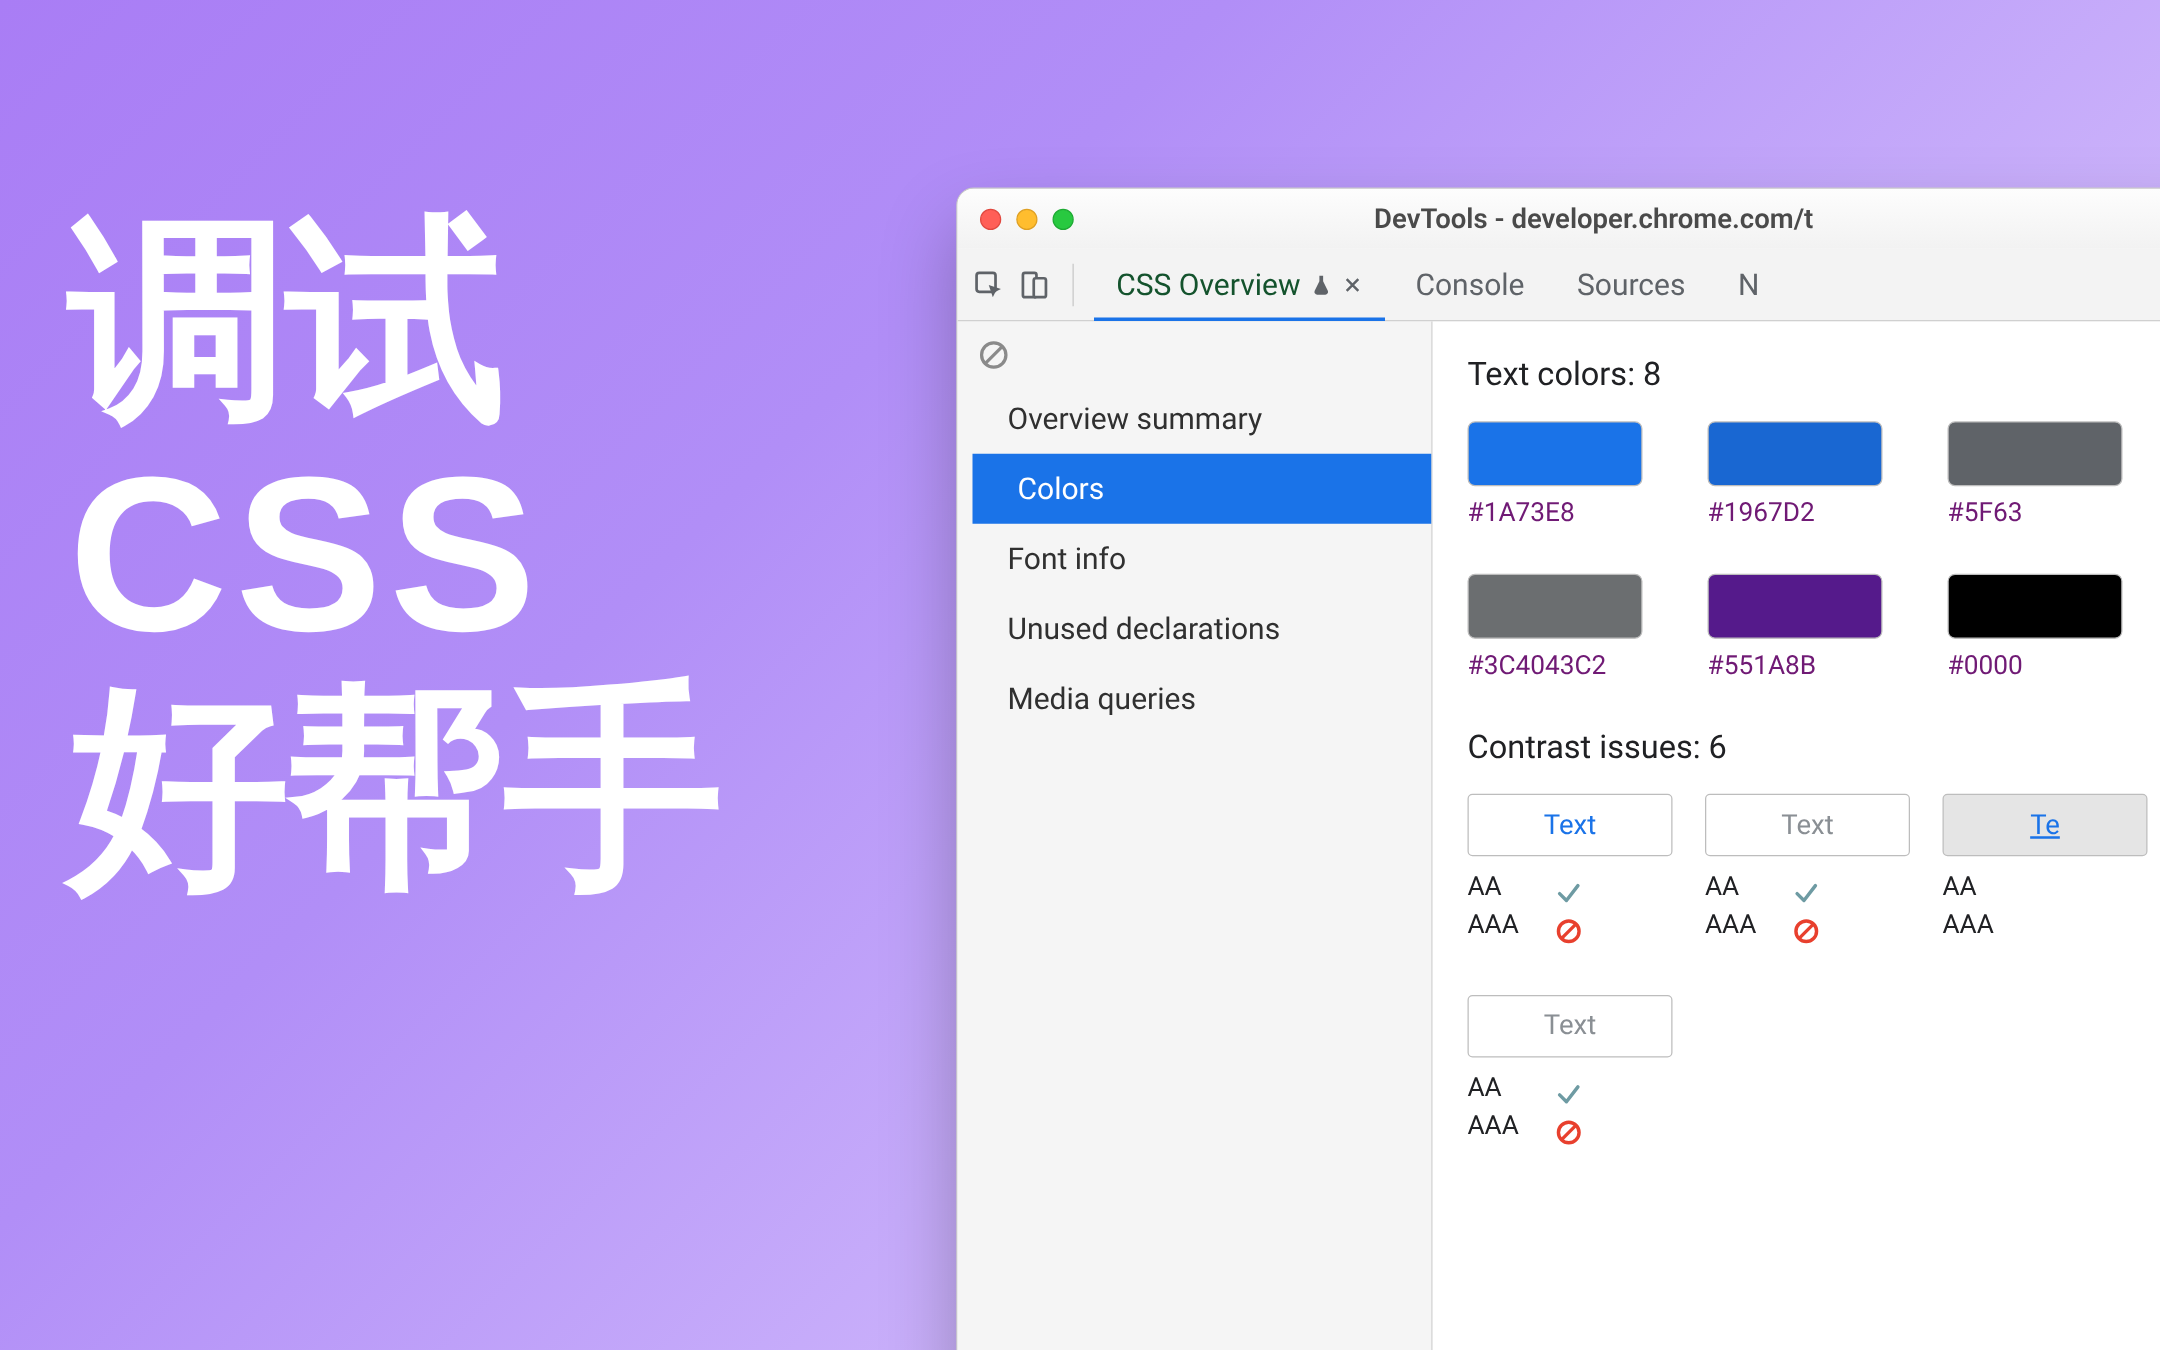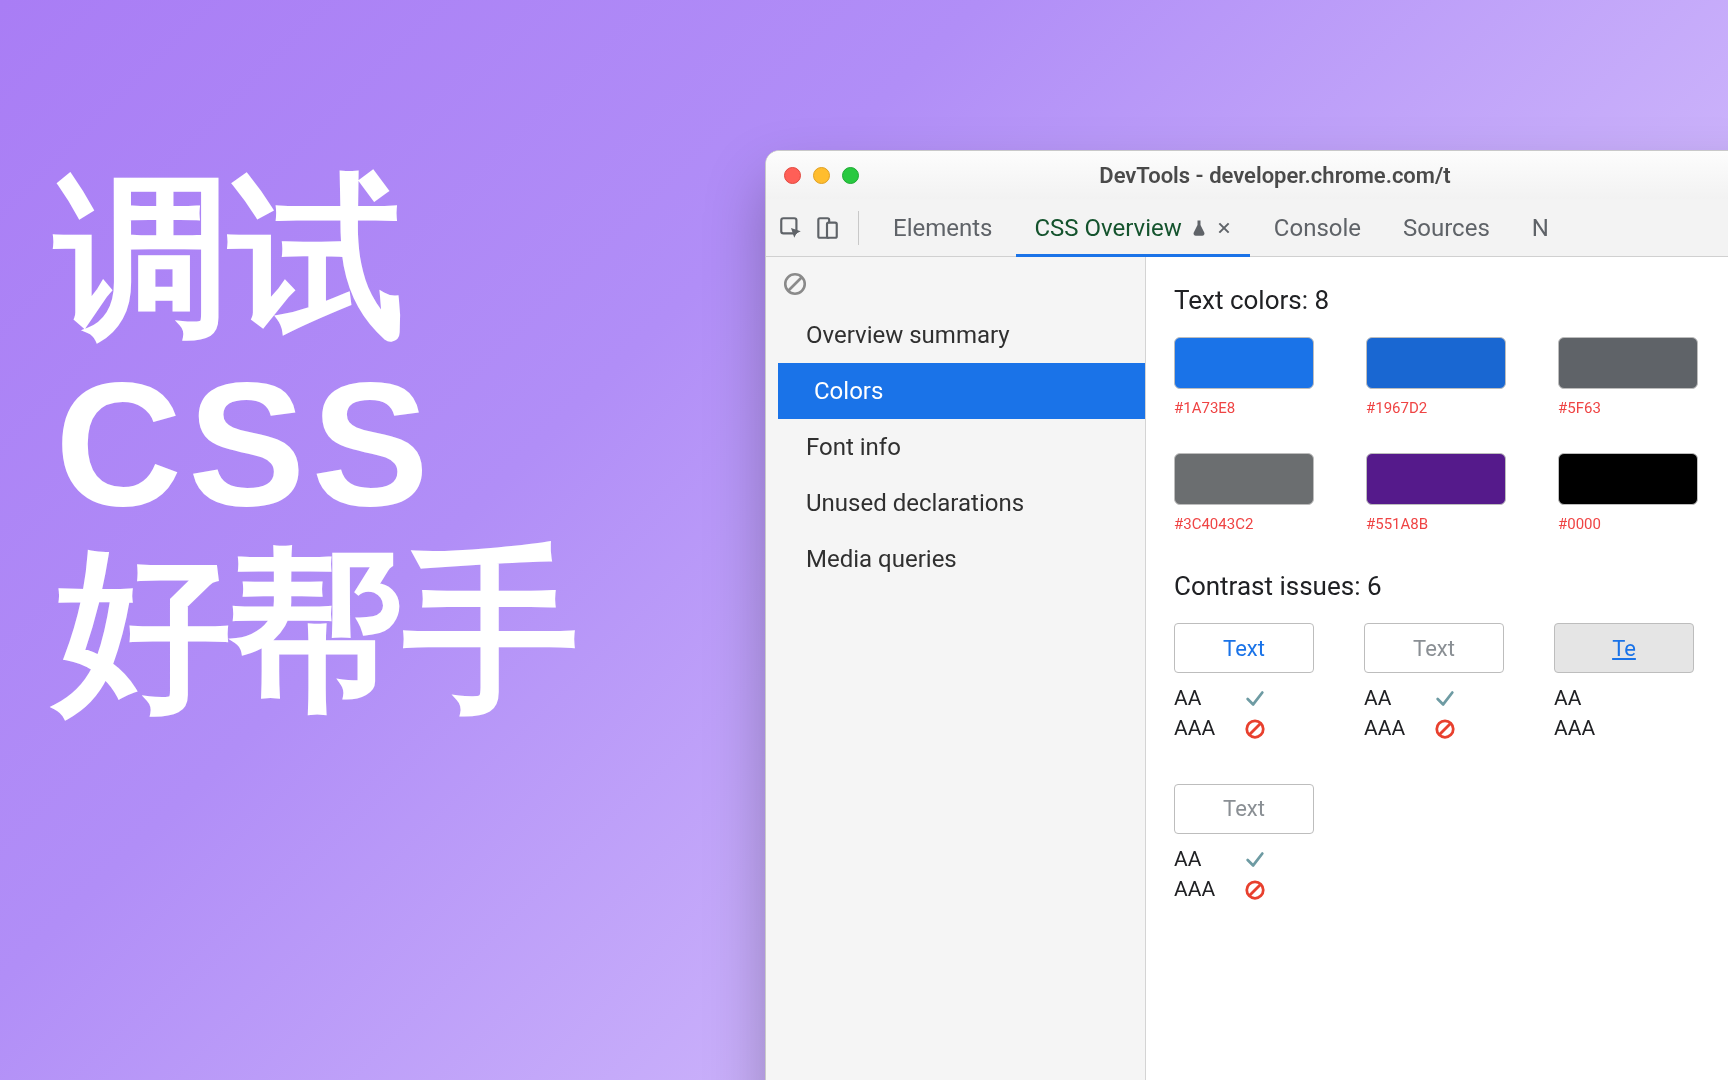--- a/index.html
+++ b/index.html
@@ -62,29 +62,29 @@
   .content { display:flex; height: calc(100% - 48px - 58px); }
   .sidebar { width: 380px; background:#f5f5f5; border-right:1px solid #d4d4d4; padding-top:8px; }
   .side-clear { padding: 6px 16px 10px; color:#8a8a8a; }
   .side-item { font-size:24px; color:#303030; padding: 14px 28px; cursor:pointer;margin-left:12px; }
   .side-item.selected { background:#1a73e8; color:#ffffff;padding-left:36px; }
   .main { flex:1; padding: 18px 28px 40px; overflow:auto; color:#202124; }
   .section-h { font-size:26px; margin: 10px 0 22px; color:#202124; font-weight:400; }
   .swatch-grid { display:flex; flex-wrap:wrap; gap: 36px 52px; margin-bottom: 38px; }
   .swatch { width:140px; }
   .swatch .chip { width:140px; height:52px; border-radius:6px; border:1px solid #bdbdbd; }
-  .swatch .label { font-size:15px; margin-top:10px; color:#ef4444; }
+  .swatch .label { font-size:21px; margin-top:10px; color:#701a75; }
   .contrast-grid { display:flex; flex-wrap:wrap; gap: 40px 50px; }
   .contrast { width:140px; }
   .contrast .box {
-    width:140px; height:50px; border:1px solid #bdbdbd; border-radius:4px;
+    width:164px; height:50px; border:1px solid #bdbdbd; border-radius:4px;
     display:flex; align-items:center; justify-content:center; font-size:22px;
   }
   .contrast .rows { margin-top:10px; font-size:21px; line-height:1.45; }
-  .contrast .row { display:flex; align-items:center; gap:18px; }
+  .contrast .row { display:flex; align-items:flex-end; gap:18px; }
   .contrast .row .lvl { width:52px; }
   .ico { width:22px; height:22px; display:inline-flex; align-items:center; justify-content:center; }
   svg { display:block; }
 </style>
 </head>
 <body>
 
 <div class="stage">
 
   <div class="hero">
@@ -111,23 +111,20 @@
         </svg>
       </span>
       <span class="ts-icon">
         <svg width="26" height="26" viewBox="0 0 24 24" fill="none" stroke="#5f6368" stroke-width="2">
           <rect x="4" y="3" width="10" height="18" rx="1.5"></rect>
           <rect x="12" y="7" width="9" height="14" rx="1.5" fill="#f3f3f3"></rect>
         </svg>
       </span>
       <span class="ts-sep"></span>
 
-      <div class="tab">
-        <span>Elements</span>
-      </div>
       <div class="tab active">
         <span>CSS Overview</span>
         <span class="flask">
           <svg width="18" height="20" viewBox="0 0 24 24" fill="#5f6368">
               <path d="M10 2h4v6l5 10a3 3 0 0 1-2.7 4.3H7.7A3 3 0 0 1 5 18L10 8V2z"></path>
             </svg>
         </span>
         <span class="close-x">
           <svg width="16" height="16" viewBox="0 0 24 24" stroke="#5f6368" stroke-width="3">
               <path d="M5 5 L19 19 M19 5 L5 19"></path>

